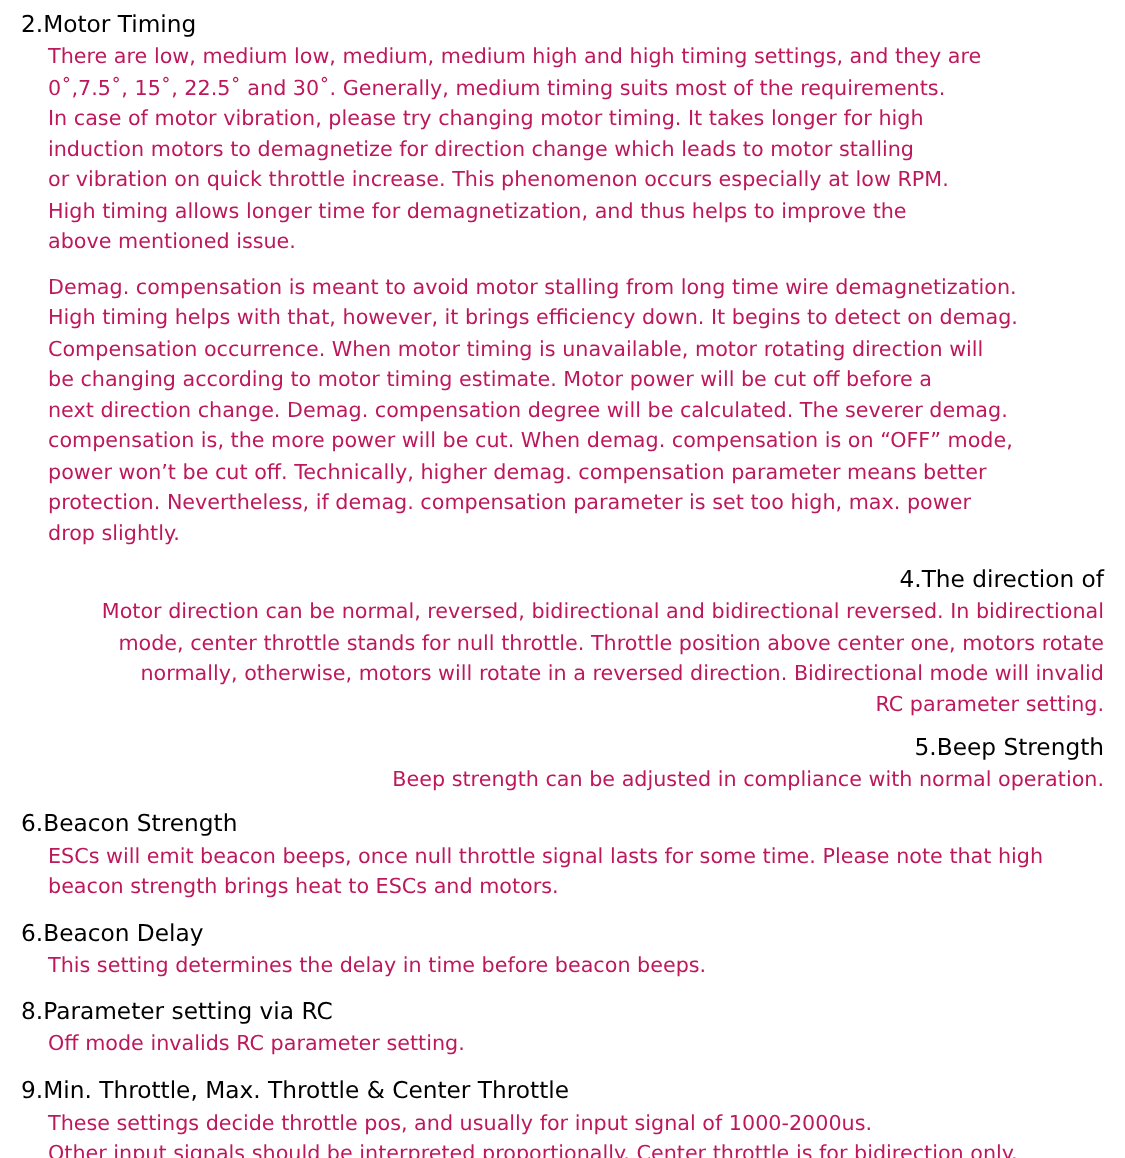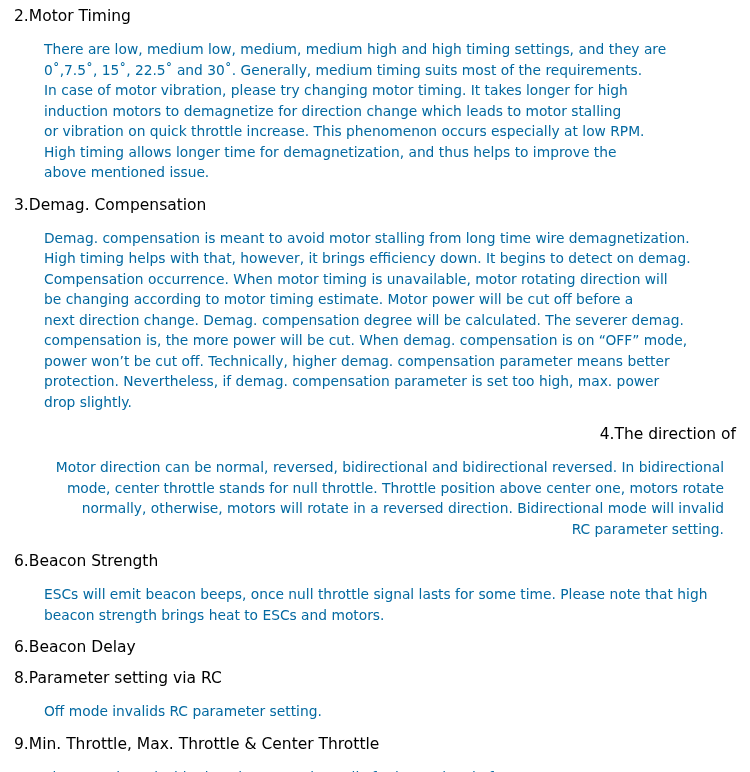--- a/index.html
+++ b/index.html
@@ -30,22 +30,22 @@
   .heading {
     font-size: 15.5px;
     line-height: 21px;
     color: #000000;
     margin: 0 0 1px 0;
     font-weight: normal;
   }
   .body-text {
     font-size: 13.8px;
     line-height: 20.5px;
-    color: #0369a1;
-    margin: 12px;
+    color: #be185d;
+    margin: 0;
     padding-left: 18px;
     white-space: pre-line;
   }
 </style>
 </head>
 <body>
 
 <div class="page">
 
   <div class="section">
@@ -53,49 +53,53 @@
     <p class="body-text">There are low, medium low, medium, medium high and high timing settings, and they are
 0˚,7.5˚, 15˚, 22.5˚ and 30˚. Generally, medium timing suits most of the requirements.
 In case of motor vibration, please try changing motor timing. It takes longer for high
 induction motors to demagnetize for direction change which leads to motor stalling
 or vibration on quick throttle increase. This phenomenon occurs especially at low RPM.
 High timing allows longer time for demagnetization, and thus helps to improve the
 above mentioned issue.</p>
   </div>
 
   <div class="section">
-    <h2 class="heading">3.Demag. Compensation</h2>
     <p class="body-text">Demag. compensation is meant to avoid motor stalling from long time wire demagnetization.
 High timing helps with that, however, it brings efficiency down. It begins to detect on demag.
 Compensation occurrence. When motor timing is unavailable, motor rotating direction will
 be changing according to motor timing estimate. Motor power will be cut off before a
 next direction change. Demag. compensation degree will be calculated. The severer demag.
 compensation is, the more power will be cut. When demag. compensation is on  “OFF” mode,
 power won’t be cut off. Technically, higher demag. compensation parameter means better
 protection. Nevertheless, if demag. compensation parameter is set too high, max. power
 drop slightly.</p>
   </div>
 
   <div class="section tight">
     <h2 class="heading">4.The direction of</h2>
     <p class="body-text">Motor direction can be normal, reversed, bidirectional and bidirectional reversed. In bidirectional
 mode, center throttle stands for null throttle. Throttle position above center one, motors rotate
 normally, otherwise, motors will rotate in a reversed direction. Bidirectional mode will invalid
 RC parameter setting.</p>
   </div>
 
+  <div class="section tight">
+    <h2 class="heading">5.Beep Strength</h2>
+    <p class="body-text">Beep strength can be adjusted in compliance with normal operation.</p>
+  </div>
 
   <div class="section">
     <h2 class="heading">6.Beacon Strength</h2>
     <p class="body-text">ESCs will emit beacon beeps, once null throttle signal lasts for some time. Please note that high
 beacon strength brings heat to ESCs and motors.</p>
   </div>
 
   <div class="section">
     <h2 class="heading">6.Beacon Delay</h2>
+    <p class="body-text">This setting determines the delay in time before beacon beeps.</p>
   </div>
 
   <div class="section">
     <h2 class="heading">8.Parameter setting via RC</h2>
     <p class="body-text">Off mode invalids RC parameter setting.</p>
   </div>
 
   <div class="section">
     <h2 class="heading">9.Min. Throttle, Max. Throttle &amp; Center Throttle</h2>
     <p class="body-text">These settings decide throttle pos, and usually for input signal of 1000-2000us.

